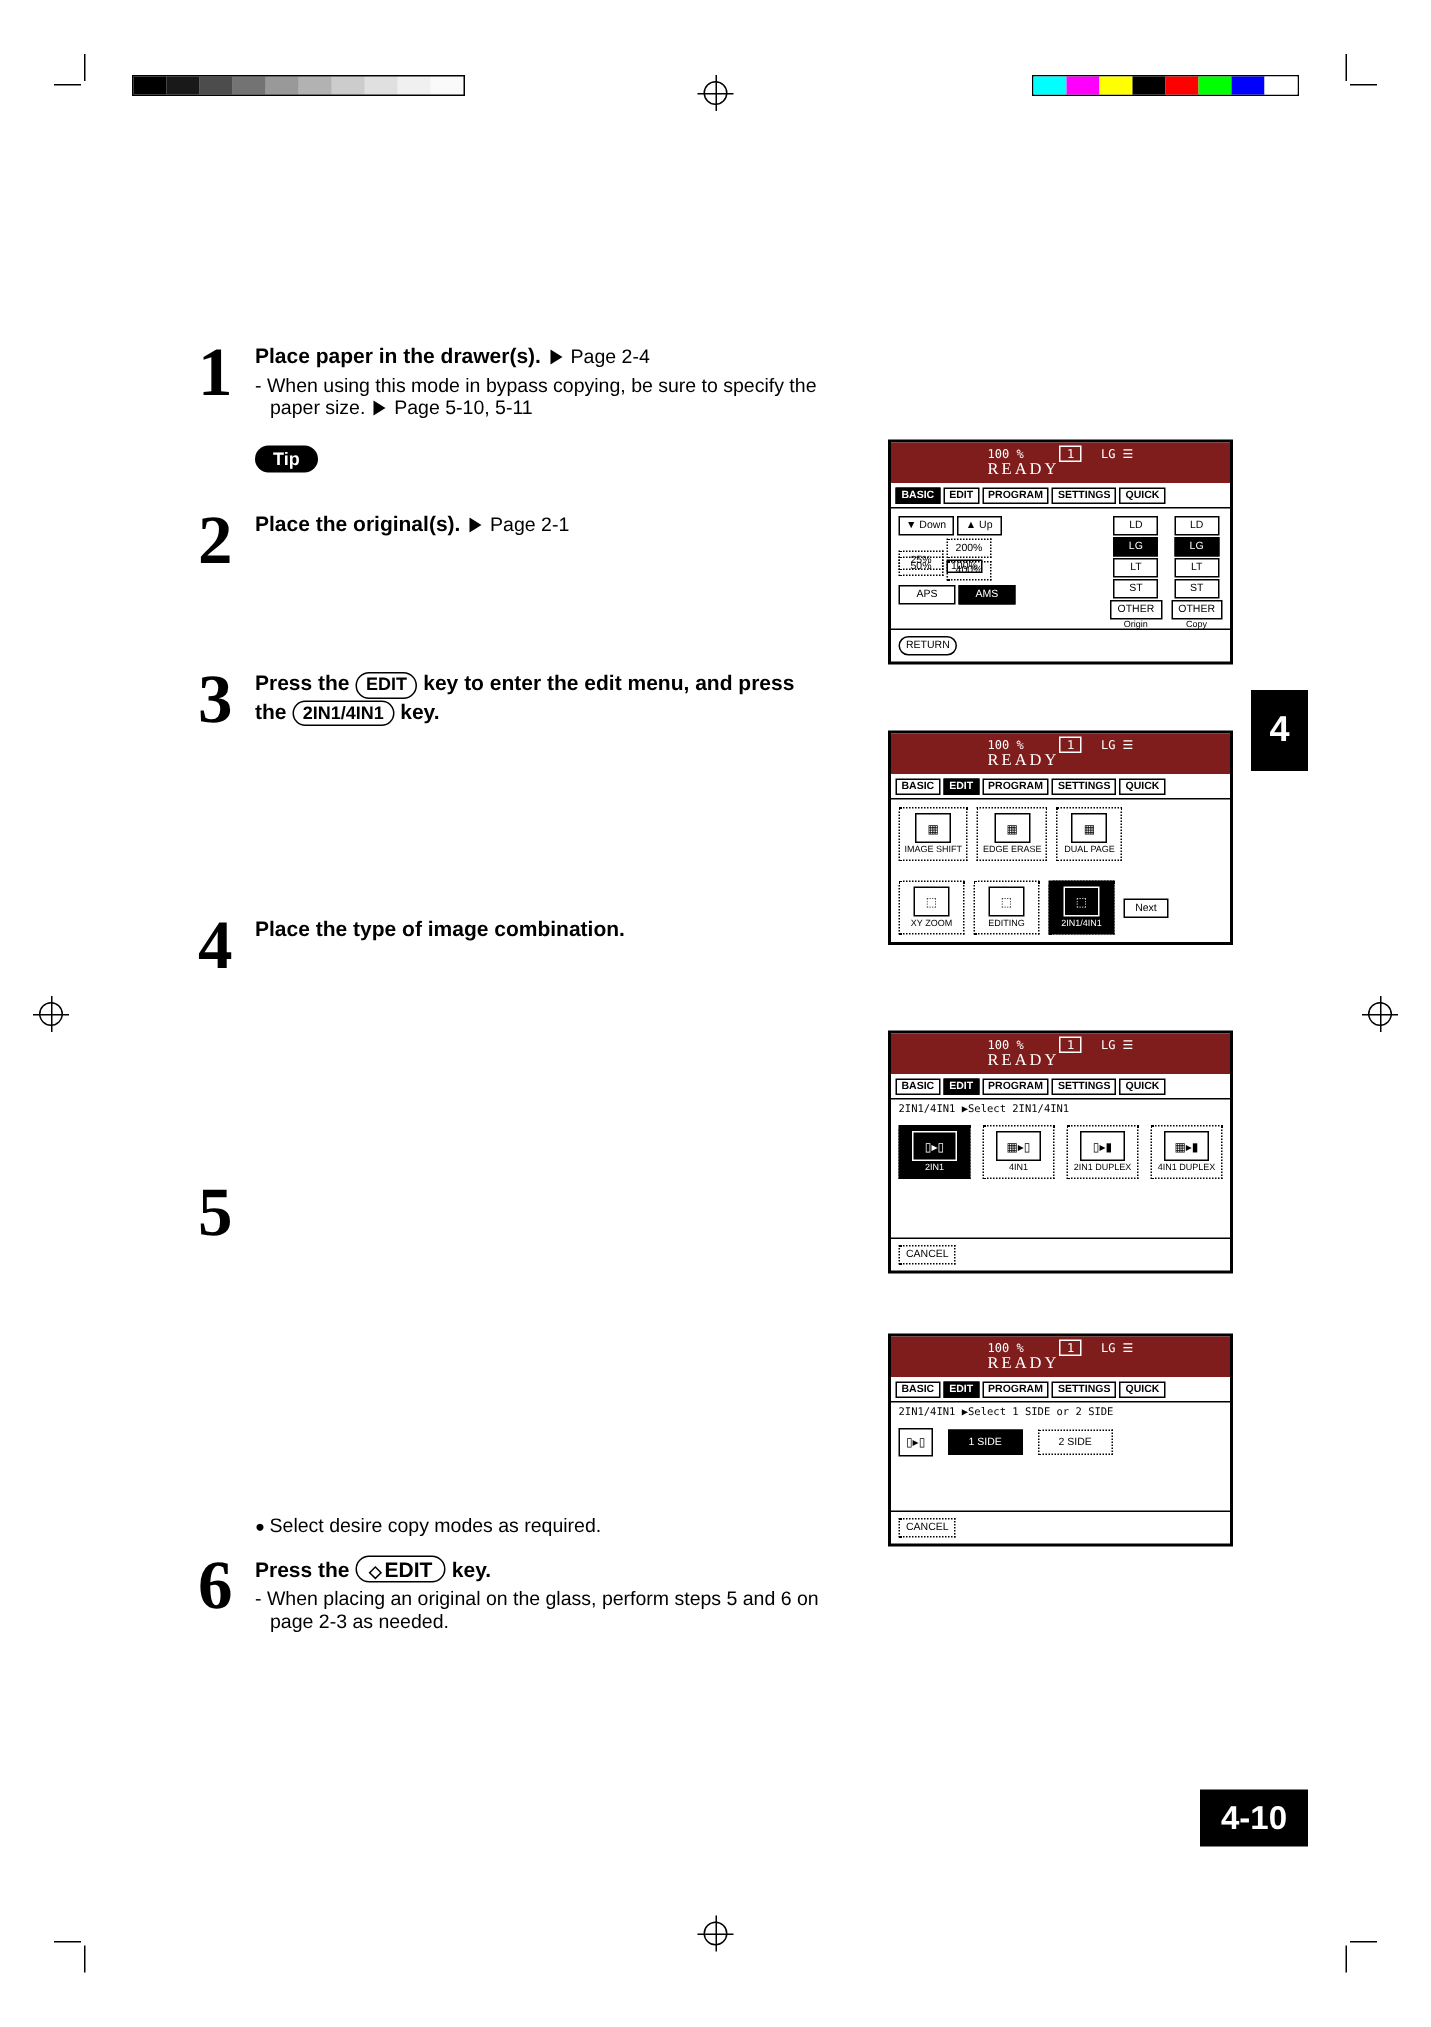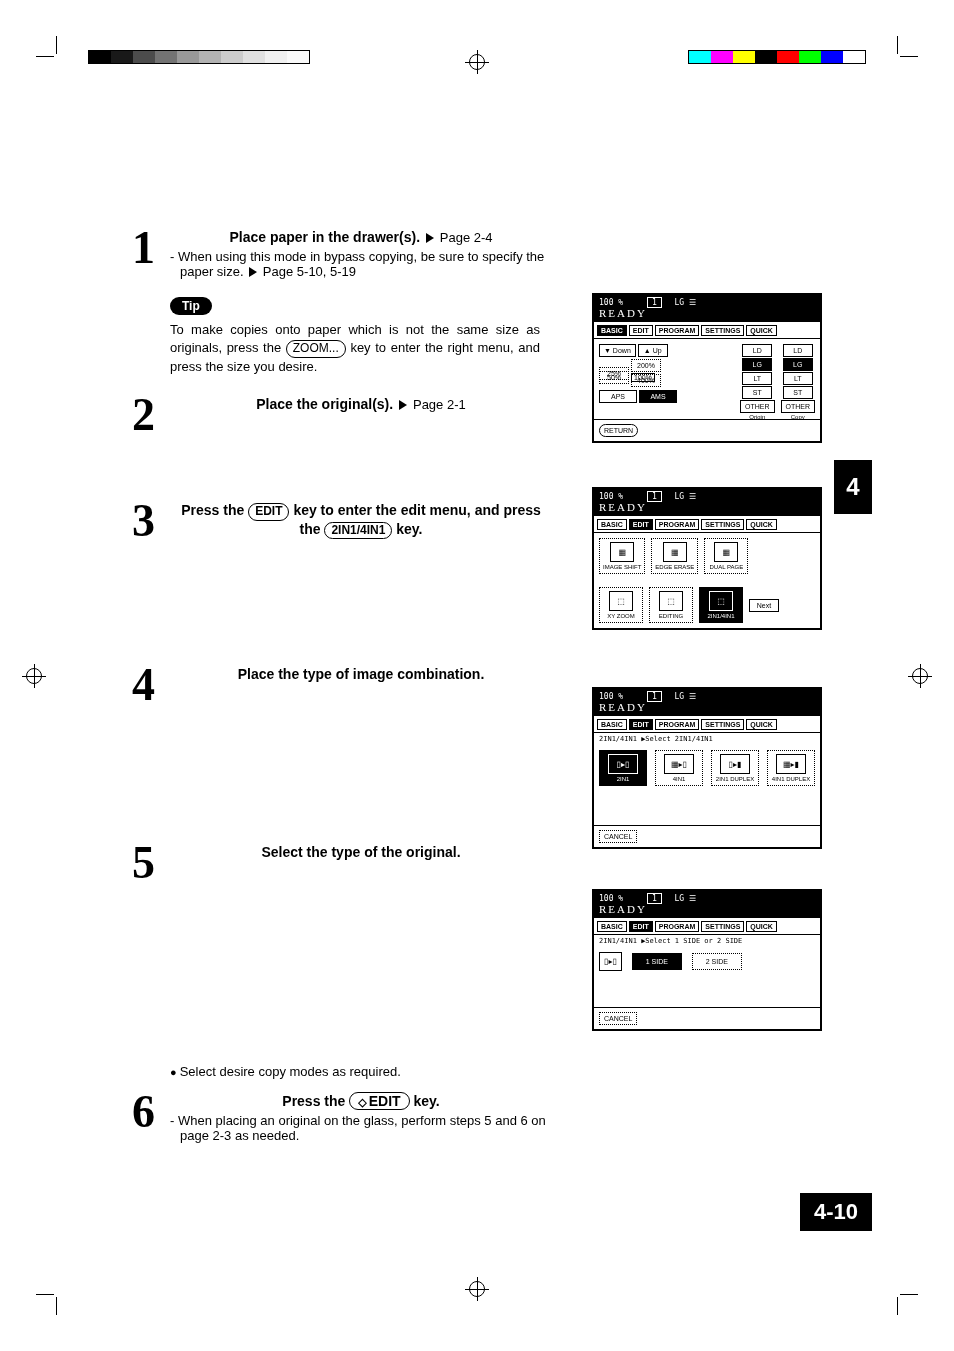--- a/index.html
+++ b/index.html
@@ -54,35 +54,35 @@
   .cb-right div:nth-child(7){background:#00f}.cb-right div:nth-child(8){background:#fff}
 
   .content { position: absolute; top: 225px; left: 132px; right: 132px; bottom: 140px; }
 
   .section-tab { position: absolute; right: -50px; top: 235px; width: 38px; height: 54px; background: #000; color: #fff; display:flex; align-items:center; justify-content:center; font-size: 24px; font-weight: bold; }
   .page-num { position: absolute; right: -50px; bottom: -20px; background: #000; color: #fff; padding: 6px 14px; font-weight: bold; font-size: 22px; }
 
   .step { display: flex; gap: 8px; margin-bottom: 10px; width: 420px; }
   .step-num { font-size: 46px; font-weight: 900; font-family: "Times New Roman", serif; line-height: 1; min-width: 30px; }
   .step-body { flex: 1; padding-top: 4px; }
-  .step-title { font-weight: bold; font-size: 14px; text-align: center; }
+  .step-title { font-weight: bold; font-size: 14px; }
   .step-title .arrow { display:inline-block; width:0; height:0; border-top:5px solid transparent; border-bottom:5px solid transparent; border-left:8px solid #000; margin: 0 2px; vertical-align: -1px; }
   .step-sub { font-size: 13px; margin-top: 4px; padding-left: 10px; text-indent: -10px; }
   .step-sub::before { content: "- "; }
 
   .tip { display:inline-block; background:#000; color:#fff; border-radius: 10px; padding: 2px 12px; font-weight:bold; font-size:12px; margin: 8px 0 6px 38px; }
   .tip-text { margin-left: 38px; width: 370px; font-size: 13px; line-height: 1.4; text-align: justify; }
 
   .keycap { display:inline-block; border: 1px solid #000; border-radius: 10px; padding: 0 6px; font-size: 12px; line-height: 1.3; white-space: nowrap; }
 
   .bullet-line { margin-left: 38px; margin-top: 6px; font-size: 13px; width: 380px; }
   .bullet-line::before { content: "● "; font-size: 11px; }
 
   .screenshot { position: absolute; right: 0; width: 230px; border: 2px solid #000; background: #fff; font-size: 8px; }
-  .ss-head { background: #000000; color: #fff; padding: 3px 5px; font-family: monospace; display:flex; justify-content:flex-start; }
+  .ss-head { background: #7f1d1d; color: #fff; padding: 3px 5px; font-family: monospace; display:flex; justify-content:center; }
   .ss-head .ready { font-family: serif; font-size: 11px; letter-spacing: 2px; display:block; }
   .ss-tabs { display:flex; gap:2px; padding: 3px 3px 2px; border-bottom: 1px solid #000; font-size:7px; font-weight:bold; }
   .ss-tab { border:1.5px solid #000; padding:1px 3px; background:#fff; color:#000; }
   .ss-tab.inv { background:#000; color:#fff; }
   .ss-body { min-height: 80px; padding: 5px; display:flex; flex-wrap:wrap; gap:4px; align-content:flex-start; position:relative; }
   .ss-btn { border:1.5px solid #000; padding:2px 4px; font-size:7px; text-align:center; min-width:30px; }
   .ss-btn.inv { background:#000; color:#fff; }
   .ss-btn.dotted { border-style: dotted; }
   .ss-footer { border-top:1px solid #000; padding:4px 5px; }
   .ss-sub { font-size:7px; padding: 2px 5px; font-family: monospace; }
@@ -149,31 +149,26 @@
     <div class="step-num">1</div>
     <div class="step-body">
       <div class="step-title">
         <span>Place paper in the drawer(s).</span>
         <span class="arrow"></span>
         <span class="page-ref">Page 2-4</span>
       </div>
       <div class="step-sub">
         <span>When using this mode in bypass copying, be sure to specify the paper size.</span>
         <span class="arrow" style="display:inline-block;width:0;height:0;border-top:5px solid transparent;border-bottom:5px solid transparent;border-left:8px solid #000;margin:0 2px;vertical-align:-1px;"></span>
-        <span>Page 5-10, 5-19</span>
+        <span>Page 5-10, 5-11</span>
       </div>
     </div>
   </div>
 
   <div class="tip">Tip</div>
-  <div class="tip-text">
-    <span>To make copies onto paper which is not the same size as originals, press the</span>
-    <span class="keycap">ZOOM...</span>
-    <span>key to enter the right menu, and press the size you desire.</span>
-  </div>
 
   <div style="height:16px"></div>
 
   
   <div class="step">
     <div class="step-num">2</div>
     <div class="step-body">
       <div class="step-title">
         <span>Place the original(s).</span>
         <span class="arrow"></span>
@@ -207,21 +202,20 @@
       <div class="step-title">Place the type of image combination.</div>
     </div>
   </div>
 
   <div class="spacer-4"></div>
 
   
   <div class="step">
     <div class="step-num">5</div>
     <div class="step-body">
-      <div class="step-title">Select the type of the original.</div>
     </div>
   </div>
 
   <div style="height:162px"></div>
 
   <div class="bullet-line">Select desire copy modes as required.</div>
 
   <div style="height:10px"></div>
 
   

